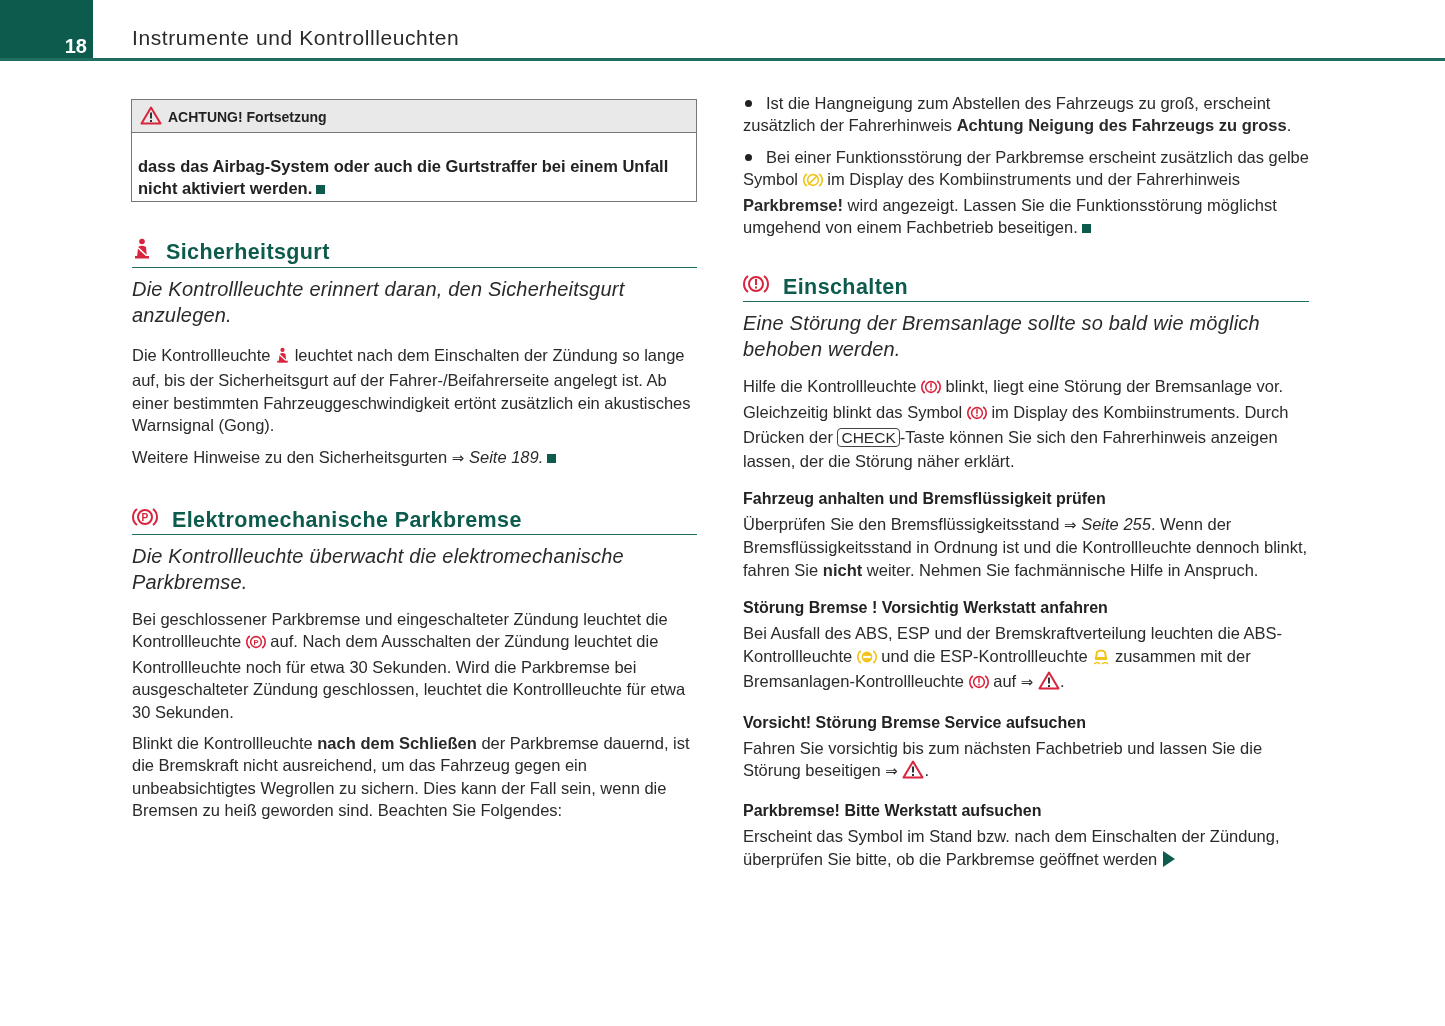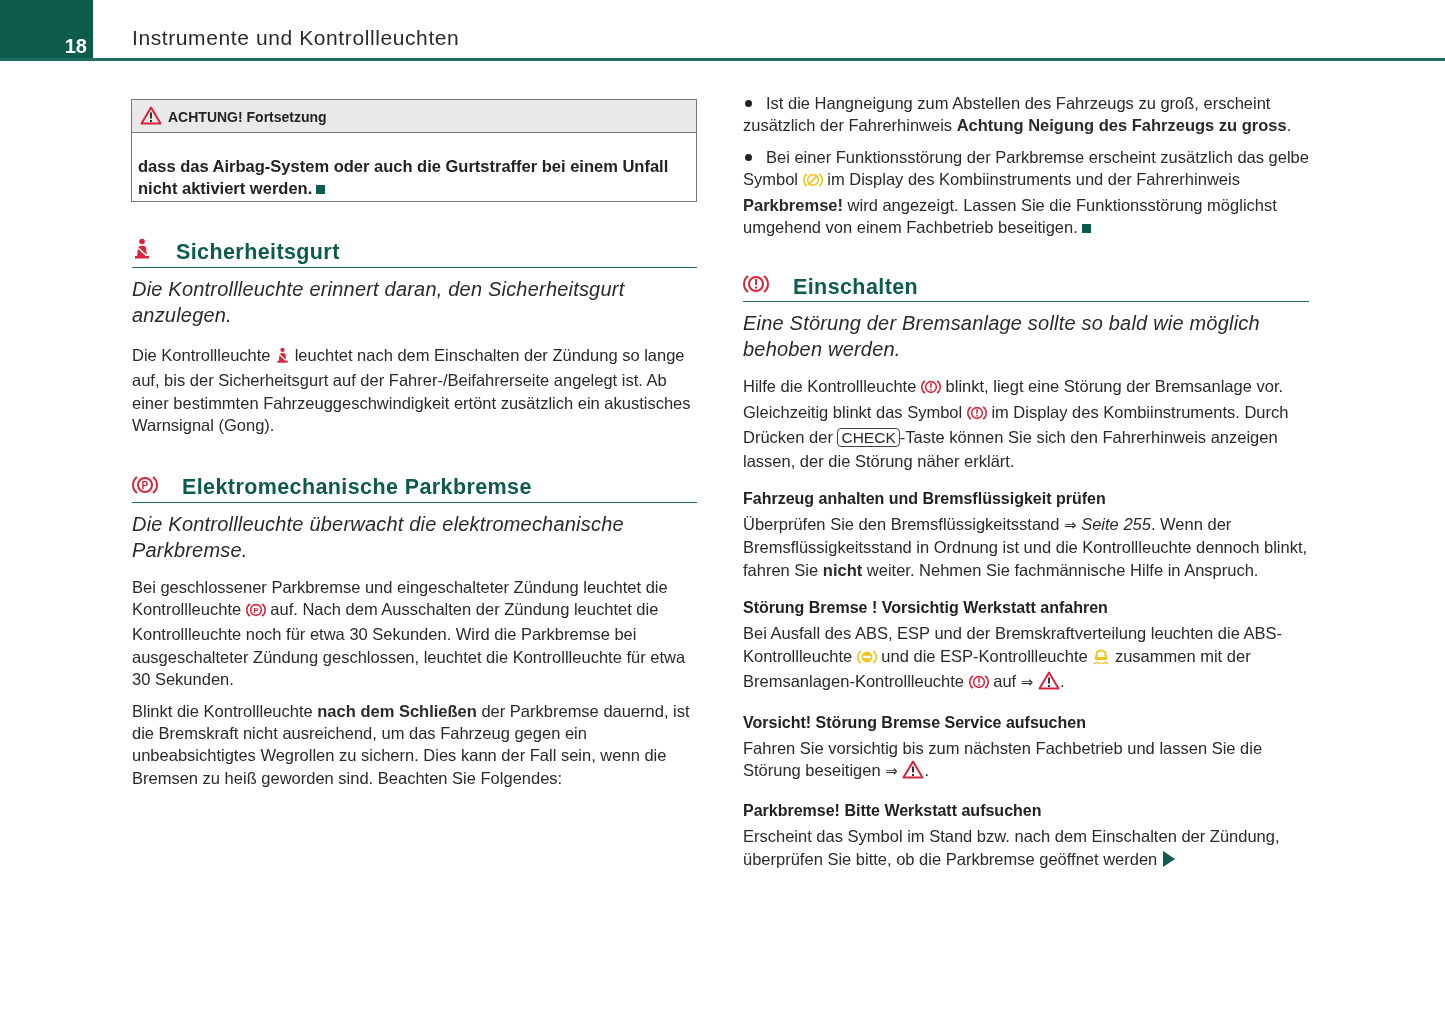--- a/index.html
+++ b/index.html
@@ -14,21 +14,21 @@
   .col { position:absolute; }
   .col-left { left:132px; top:99px; width:565px; }
   .col-right { left:743px; top:92px; width:566px; }
 
   .warnbox { border:1px solid #777; margin-left:-1px; }
   .warnbox-head { background:#e9e9e9; border-bottom:1px solid #777; padding:6px 0 4px 8px; font-weight:bold;
                   font-size:14px; color:#222; display:flex; align-items:center; gap:6px; height:22px; }
   .warnbox-body { padding:6px 6px 2px 6px; font-weight:bold; font-size:16.5px; line-height:22px; color:#222;margin-top:16px; }
 
   .sec-head { color:#0d5b4d; font-weight:bold; font-size:21.5px; letter-spacing:0.4px; border-bottom:1.5px solid #1f6e60;
-              padding-bottom:1px; display:flex; align-items:center; gap:24px; }
+              padding-bottom:1px; display:flex; align-items:center; gap:14px; }
   .lead { font-style:italic; font-size:20px; line-height:26px; color:#2a2a2a; margin-top:8px; letter-spacing:0.2px; }
   p { margin:0; font-size:16.5px; line-height:22.4px; color:#2a2a2a; }
   .para-gap { margin-top:9px; }
   .sub-head { font-weight:bold; font-size:16px; color:#222; margin-top:16px; line-height:22px; }
   .end-mark { display:inline-block; width:9px; height:9px; background:#0d5b4d; margin-left:4px; vertical-align:0px; }
   .arrow-glyph { font-size:15px; }
   .bullet { display:inline-block; width:7px; height:7px; border-radius:50%; background:#222; margin:0 14px 2px 2px; vertical-align:middle; }
   .key-cap { border:1.5px solid #444; border-radius:4px; padding:0 3px; font-size:15.5px; }
   .ico { display:inline-block; vertical-align:-3px; }
   .next-arrow { display:inline-block; width:0; height:0; border-top:8px solid transparent; border-bottom:8px solid transparent;
@@ -77,20 +77,25 @@
     <span class="ico">
       <svg width="15" height="17" viewBox="0 0 20 22">
           <circle cx="10" cy="3.5" r="2.8" fill="#d8243c"></circle>
           <path d="M5 20 L6 9 Q10 6.5 14 9 L15 20 Z" fill="#d8243c"></path>
           <path d="M4 8 L16 19" stroke="#fff" stroke-width="1.6"></path>
           <rect x="3" y="18" width="14" height="2.5" fill="#d8243c"></rect>
         </svg>
     </span>
     <span>leuchtet nach dem Einschalten der Zündung so lange auf, bis der Sicherheitsgurt auf der Fahrer-/Beifahrerseite angelegt ist. Ab einer bestimmten Fahrzeuggeschwindigkeit ertönt zusätzlich ein akustisches Warnsignal (Gong).</span>
   </p>
+  <p class="para-gap">
+    <span>Weitere Hinweise zu den Sicherheitsgurten</span>
+    <span class="arrow-glyph">⇒</span>
+    <i>Seite 189.</i><span class="end-mark"></span>
+  </p>
 
   <div class="sec-head" style="margin-top:38px;">
     <span class="ico">
       <svg width="26" height="20" viewBox="0 0 26 20">
           <path d="M5 2 A10 10 0 0 0 5 18" fill="none" stroke="#d8243c" stroke-width="2"></path>
           <path d="M21 2 A10 10 0 0 1 21 18" fill="none" stroke="#d8243c" stroke-width="2"></path>
           <circle cx="13" cy="10" r="7" fill="none" stroke="#d8243c" stroke-width="2"></circle>
           <text x="13" y="14" text-anchor="middle" font-size="10" font-weight="bold" fill="#d8243c" font-family="Liberation Sans, sans-serif">P</text>
         </svg>
     </span>

